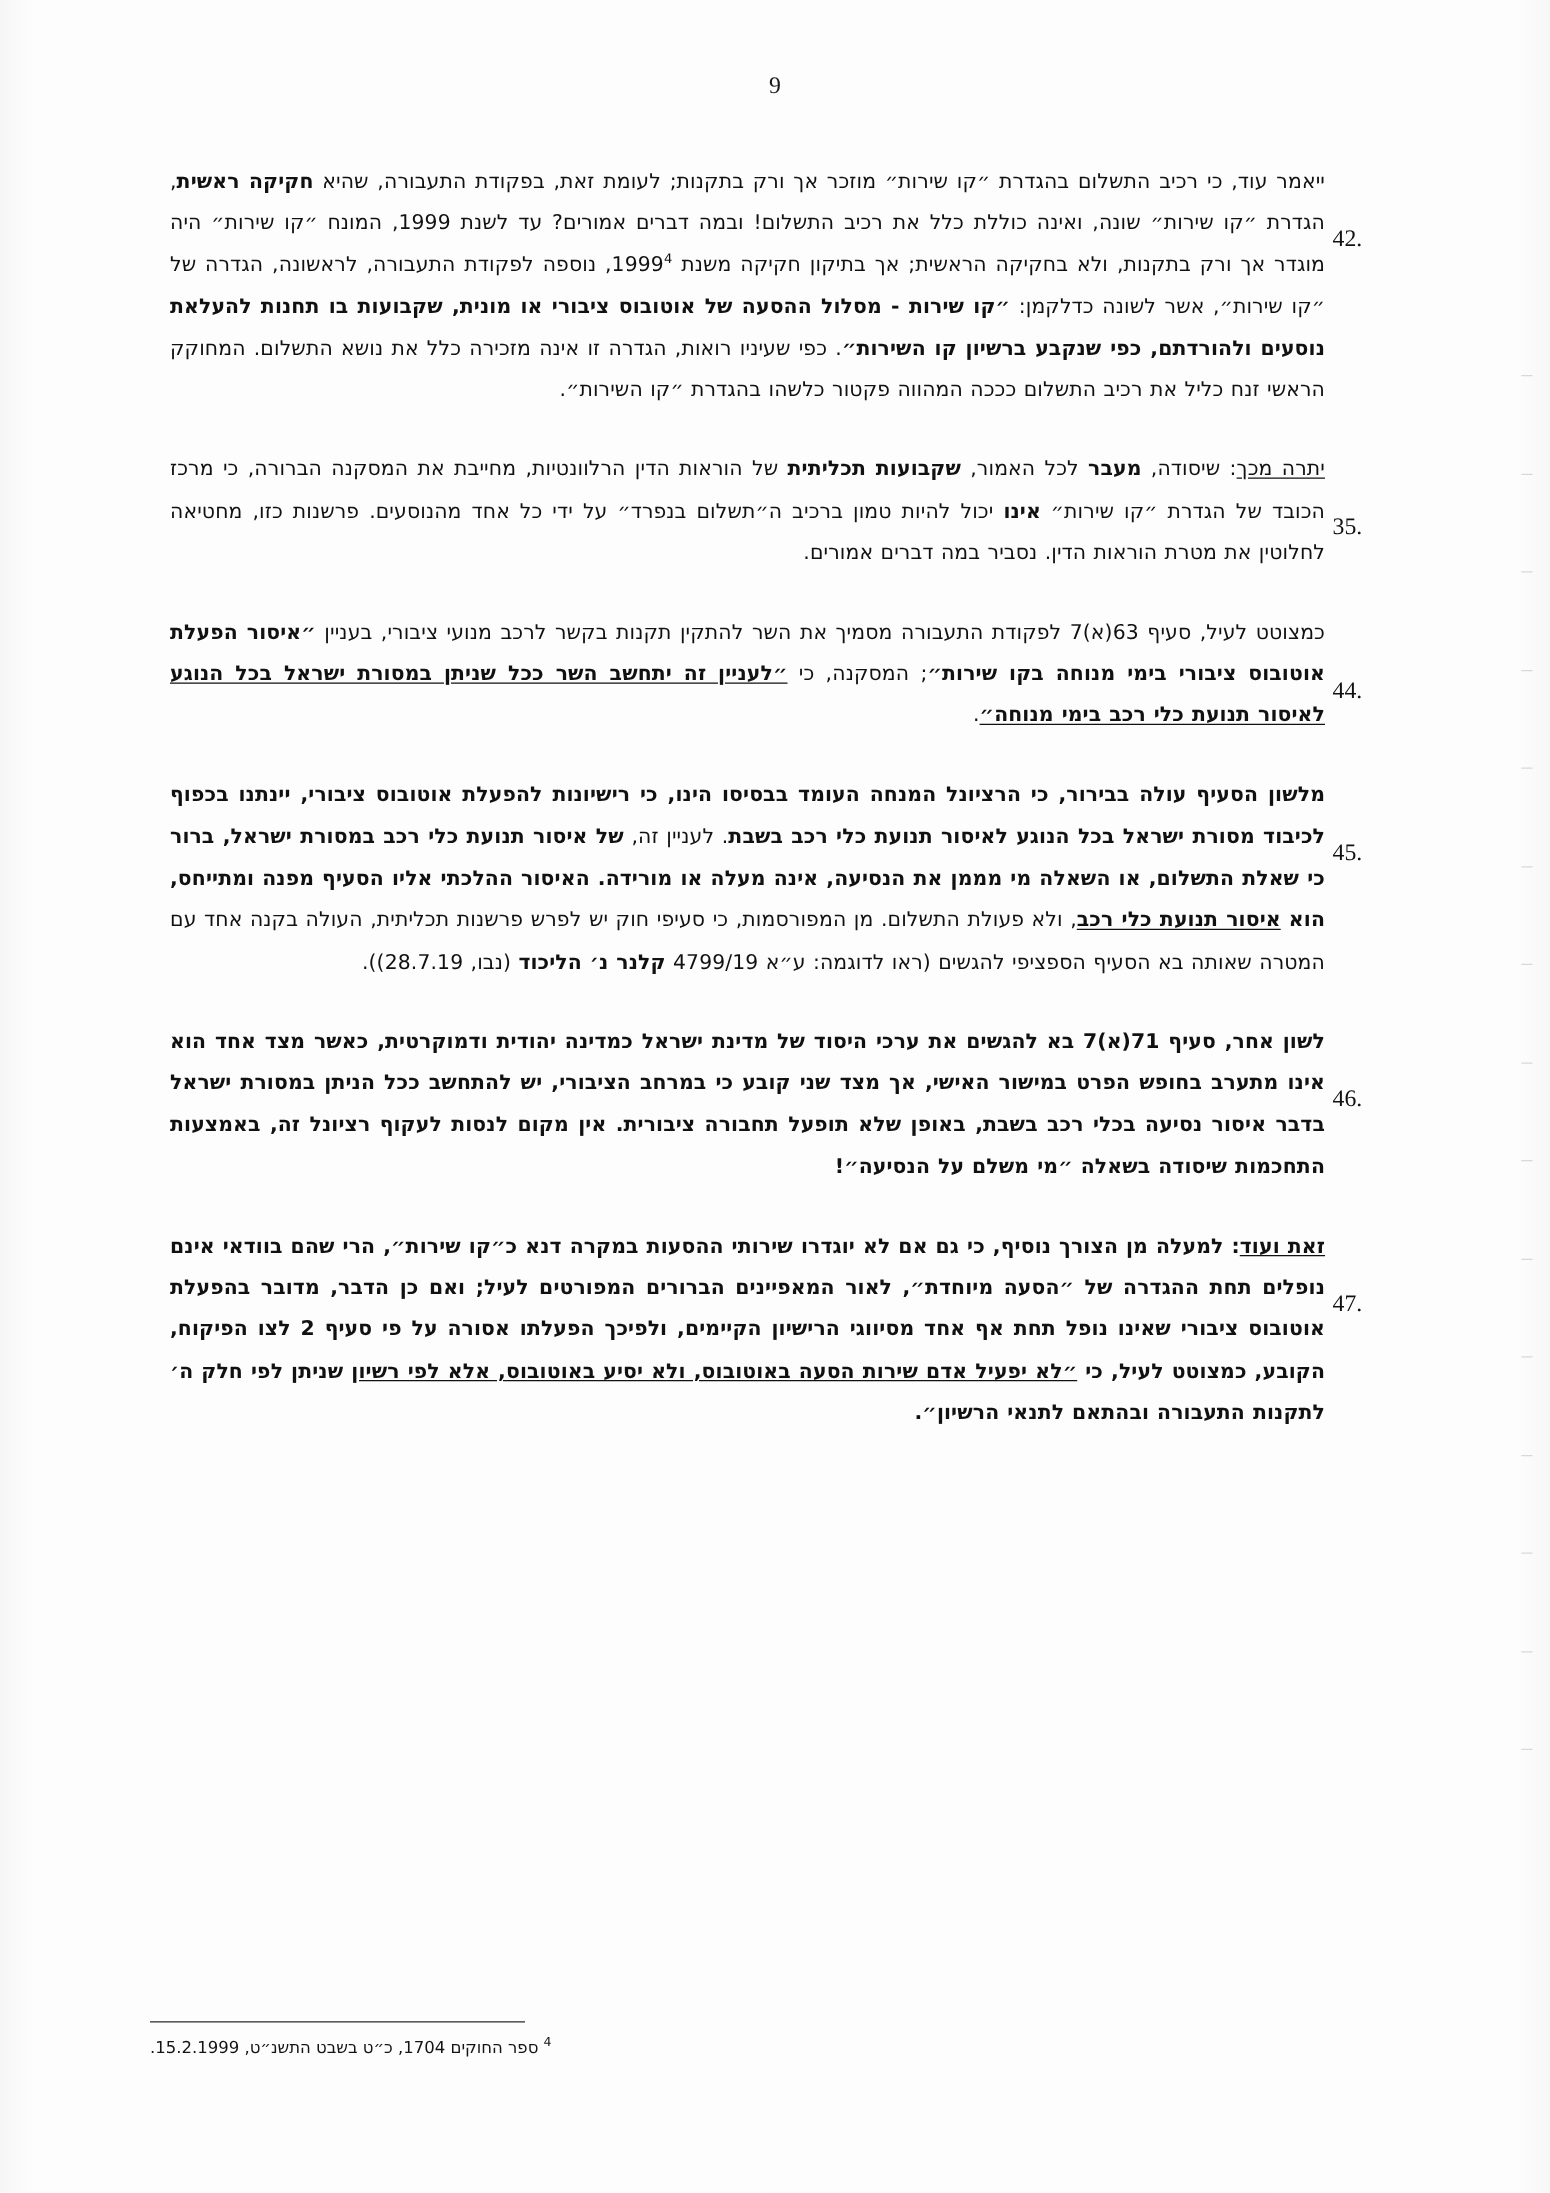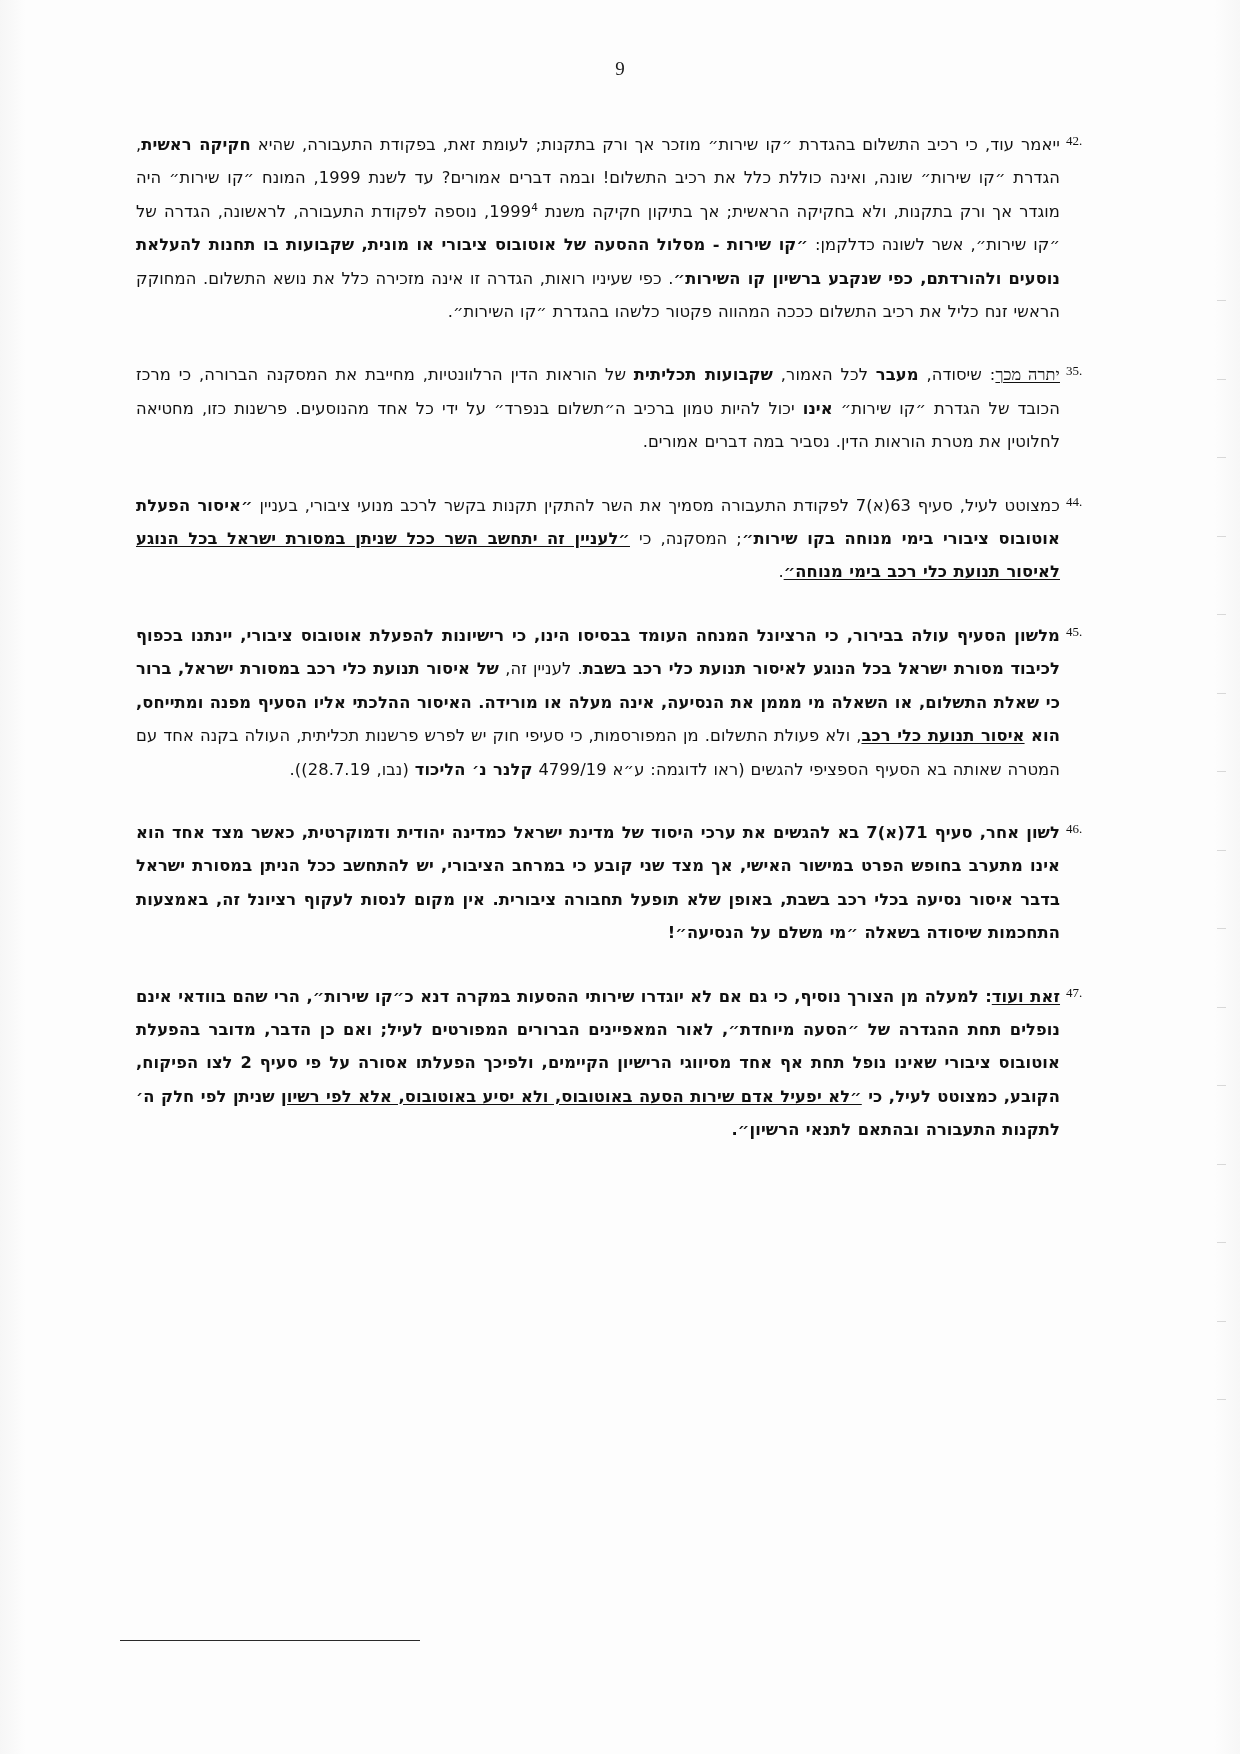--- a/index.html
+++ b/index.html
@@ -61,45 +61,46 @@
   .para {
     display: flex;
     flex-direction: row;
     align-items: flex-start;
     margin-bottom: 30px;
     page-break-inside: avoid;
   }
 
   .para-num {
     flex: 0 0 46px;
-    font-size: 13px;
+    font-size: 19px;
     line-height: 2.05;
     font-family: "Liberation Serif", "DejaVu Serif", serif;
     color: #111;
     text-align: left;
     padding-left: 6px;
     direction: ltr;
     unicode-bidi: isolate;
     white-space: nowrap;
+    margin-top: 45px;
   }
 
   .para-body {
     flex: 1 1 auto;
     font-size: 16.3px;
     line-height: 2.05;
     text-align: justify;
     text-justify: inter-word;
     font-family: "DejaVu Sans", "Liberation Sans", sans-serif;
     letter-spacing: .1px;
     word-spacing: .6px;
     margin-left: 16px;
   }
 
   .para-body b { font-weight: 700; }
-  .para-body u { text-decoration: underline; text-underline-offset: 2px; font-family: Liberation Serif, serif; }
+  .para-body u { text-decoration: underline; text-underline-offset: 2px; }
   .bu { font-weight: 700; text-decoration: underline; text-underline-offset: 2px; }
 
   sup.fn {
     font-size: 10.5px;
     vertical-align: super;
     line-height: 0;
   }
 
   .footnote-area {
     position: absolute;
@@ -208,14 +209,17 @@
       <div class="para">
         <div class="para-num">47.</div>
         <div class="para-body"><span class="bu">זאת ועוד</span><b>: למעלה מן הצורך נוסיף, כי גם אם לא יוגדרו שירותי ההסעות במקרה דנא כ״קו שירות״, הרי שהם בוודאי אינם נופלים תחת ההגדרה של ״הסעה מיוחדת״, לאור המאפיינים הברורים המפורטים לעיל; ואם כן הדבר, מדובר בהפעלת אוטובוס ציבורי שאינו נופל תחת אף אחד מסיווגי הרישיון הקיימים, ולפיכך הפעלתו אסורה על פי סעיף 2 לצו הפיקוח, הקובע, כמצוטט לעיל, כי </b><span class="bu">״לא יפעיל אדם שירות הסעה באוטובוס, ולא יסיע באוטובוס, אלא לפי רשיון</span><b> שניתן לפי חלק ה׳ לתקנות התעבורה ובהתאם לתנאי הרשיון״.</b></div>
       </div>
     </div>
 
   <div class="footnote-area">
     <div class="footnote-rule-wrap">
       <div class="footnote-rule"></div>
     </div>
+    <div class="footnote-text">
+      <sup>4</sup><span> ספר החוקים 1704, כ״ט בשבט התשנ״ט, 15.2.1999.</span>
+    </div>
   </div>
 </div>
 
 </body></html>

